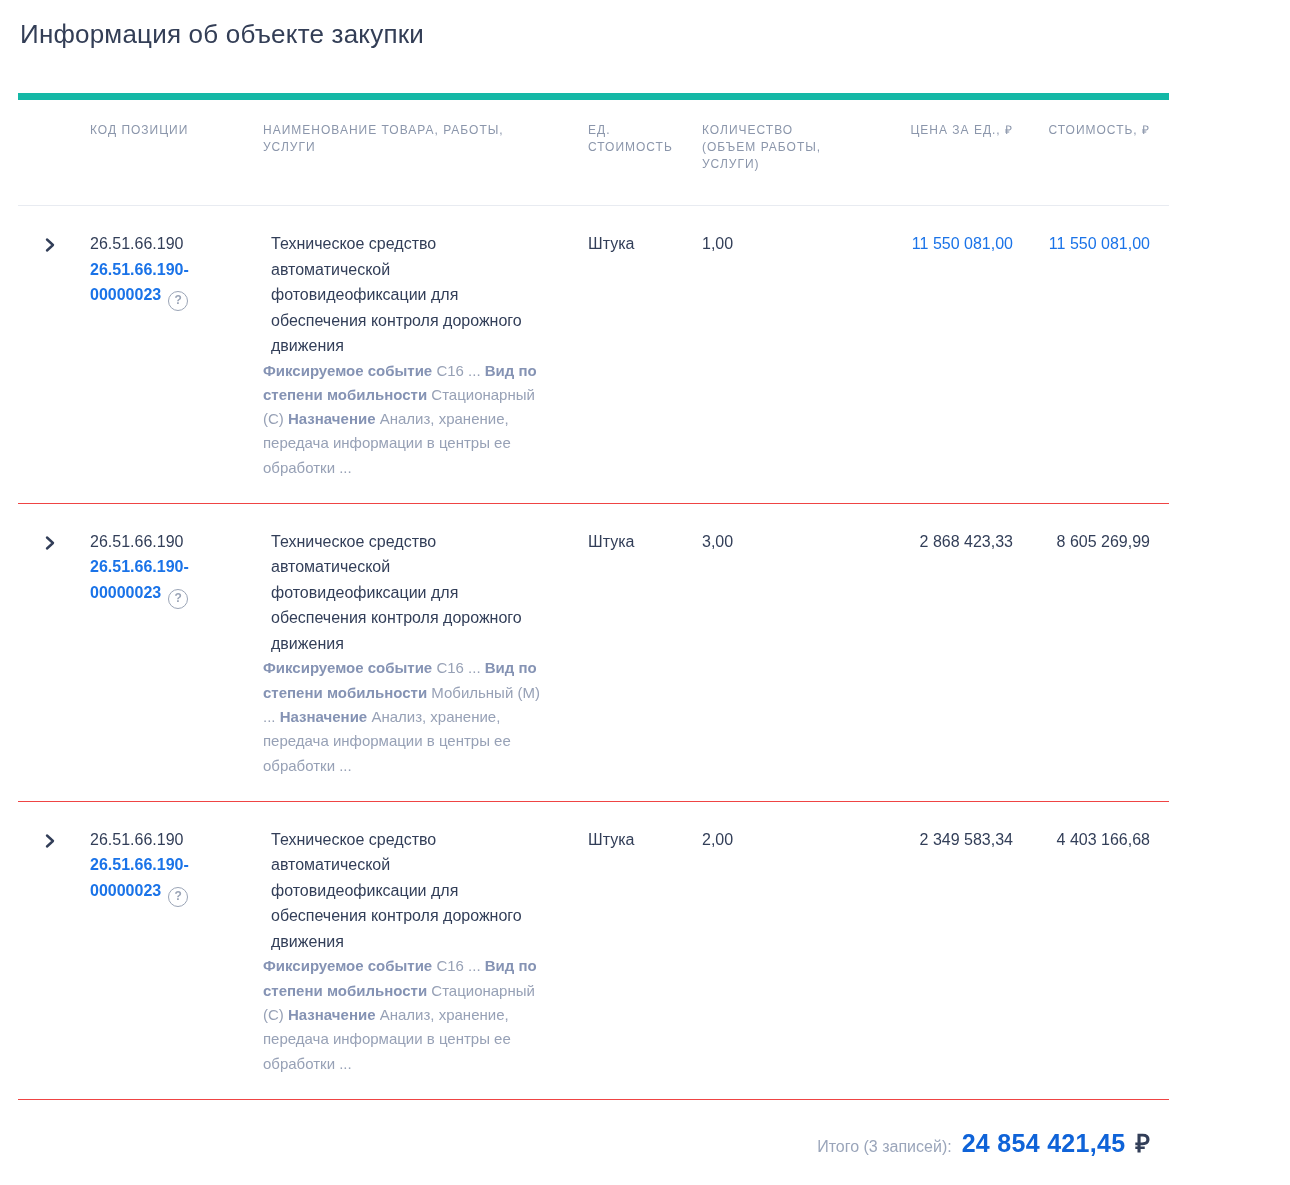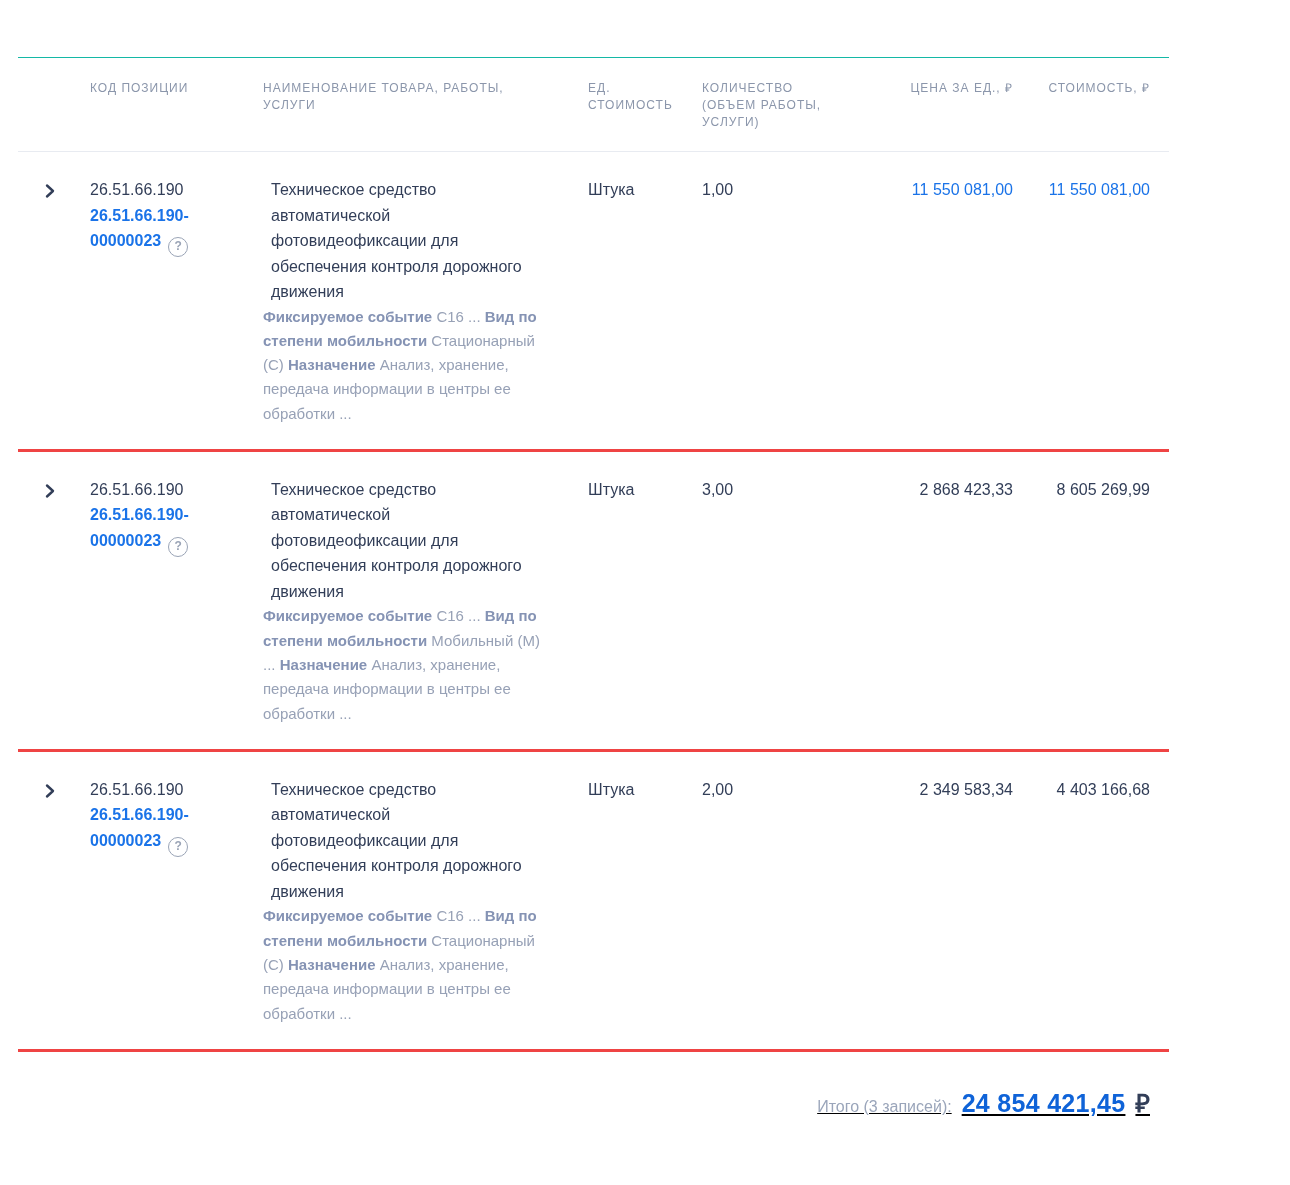--- a/index.html
+++ b/index.html
@@ -18,41 +18,41 @@
     color: #333e56;
     letter-spacing: .2px;
   }
   table.proc-table {
     margin: 41px 0 0 18px;
     width: 1151px;
     border-collapse: collapse;
     table-layout: fixed;
   }
   thead th {
-    padding: 22px 0 20px;
+    padding: 22px 0 32px;
     font-size: 12px;
     line-height: 17px;
     font-weight: 400;
     letter-spacing: 1px;
     color: #8b96ab;
     text-align: left;
     vertical-align: top;
-    border-top: 1px solid #14b8a6;
+    border-top: 7px solid #14b8a6;
     border-bottom: 1px solid #e8ebf1;
   }
   thead th.num { text-align: right; }
   thead th.pad-r { padding-right: 20px; }
   thead th.pad-r19 { padding-right: 19px; }
   tbody td {
     padding: 25px 0 23px;
     font-size: 16px;
     line-height: 25.5px;
     color: #323e58;
     vertical-align: top;
-    border-bottom: 3px solid #ef4444;
+    border-bottom: 1px solid #ef4444;
   }
   td.cell-expander { padding-left: 24px; padding-top: 29px; }
   .chevron-btn {
     display: inline-block;
     width: 16px; height: 16px;
     background: none; border: none; cursor: pointer; padding: 0;
   }
   .code-wrap { width: 133px; }
   .code-plain { color: #323e58; }
   .code-link {
@@ -84,36 +84,36 @@
     color: #97a1b6;
   }
   .item-details b { font-weight: 700; color: #8593b4; text-align: center; }
   td.cell-unit { padding-right: 20px; }
   td.cell-qty  { padding-right: 20px; }
   td.cell-price, td.cell-cost { text-align: right; white-space: nowrap; }
   td.cell-cost { padding-right: 19px; }
   .num-link { color: #1a73e8; cursor: pointer; }
   .table-footer {
     width: 1169px;
-    margin-top: 33px;
+    margin-top: 25px;
     display: flex;
     justify-content: flex-end;
     align-items: baseline;
     gap: 10px;
     padding-right: 19px;
-    text-decoration: underline;
   }
   .total-label { font-size: 16px; color: #9aa5ba; }
   .total-value { font-size: 25px; font-weight: 700; color: #0f63d8; letter-spacing: .3px; }
   .total-currency { font-size: 25px; font-weight: 700; color: #323e58; }
 </style>
 </head>
 <body>
 
 <div class="page">
+  <h1 class="page-title">Информация об объекте закупки</h1>
 
   <table class="proc-table">
     <colgroup>
       <col style="width:72px">
         <col style="width:173px">
         <col style="width:325px">
       <col style="width:114px">
         <col style="width:150px">
         <col style="width:161px">
         <col style="width:156px">

